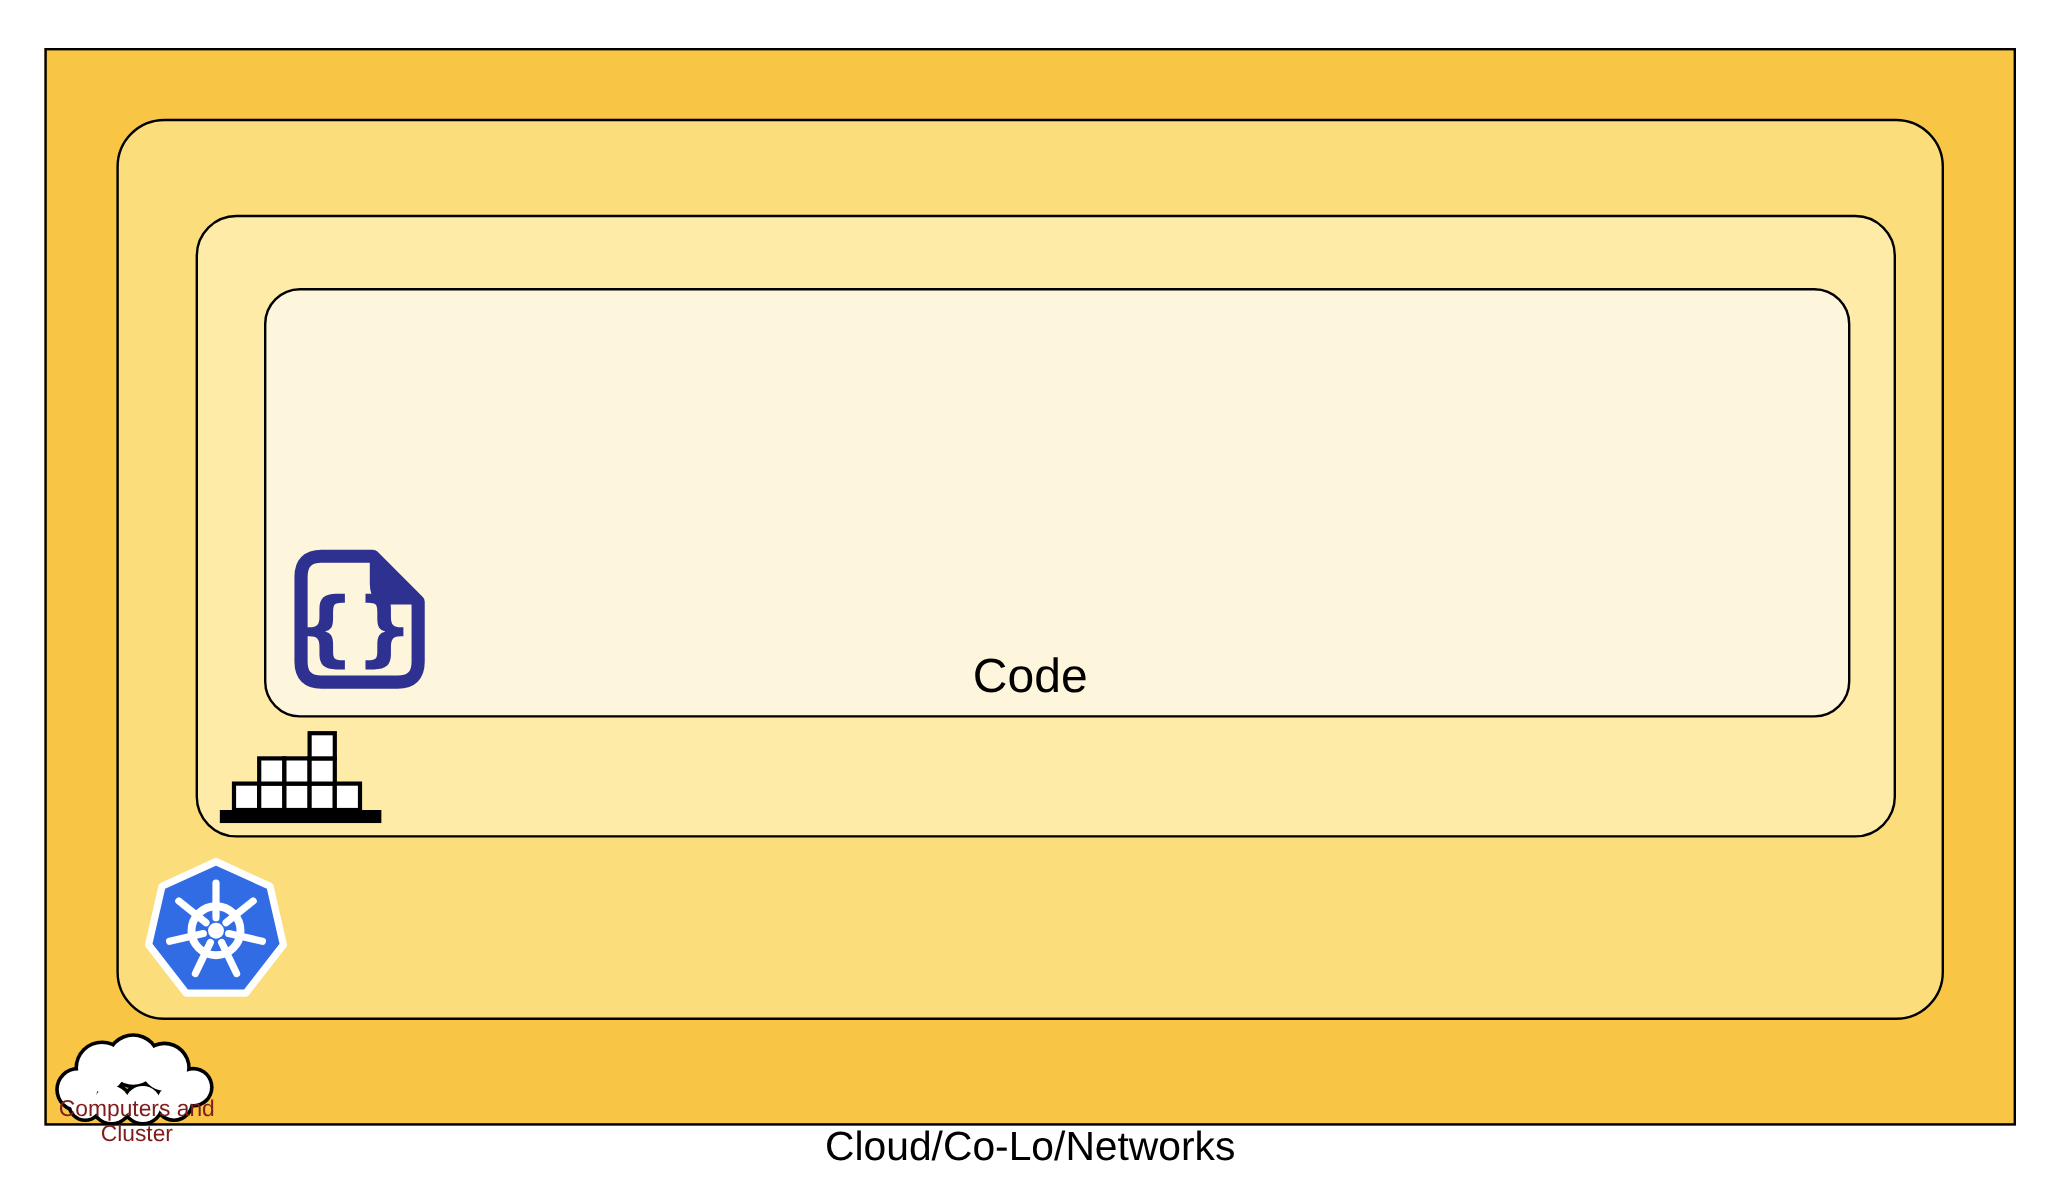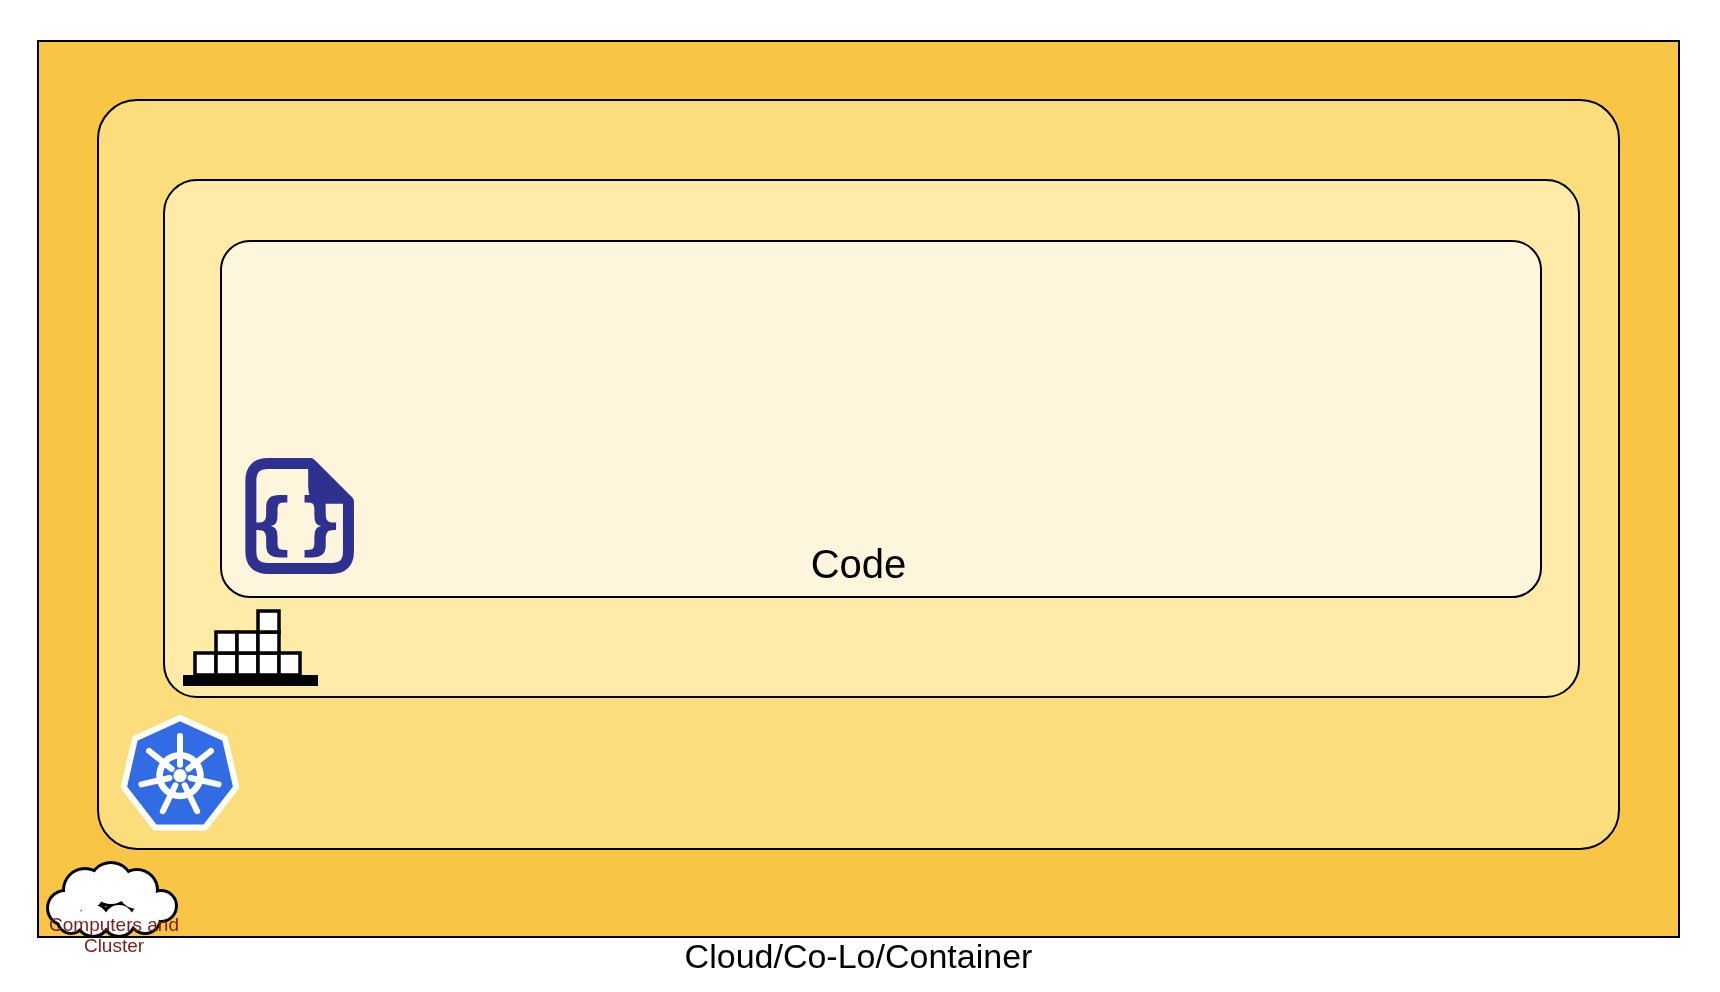--- a/index.html
+++ b/index.html
@@ -111,17 +111,17 @@
       </g>
     </svg>
   </div>
   <div class="cloud-text">
     <div>Computers and</div>
     <div>Cluster</div>
   </div>
 
   <div class="layer-label" id="label-code">Code</div>
   <div class="layer-label" id="label-datacenter">
-    <div>Cloud/Co-Lo/Container</div>
+    <div>Cloud/Co-Lo/Networks</div>
     
   </div>
 
 </div>
 
 </body></html>

